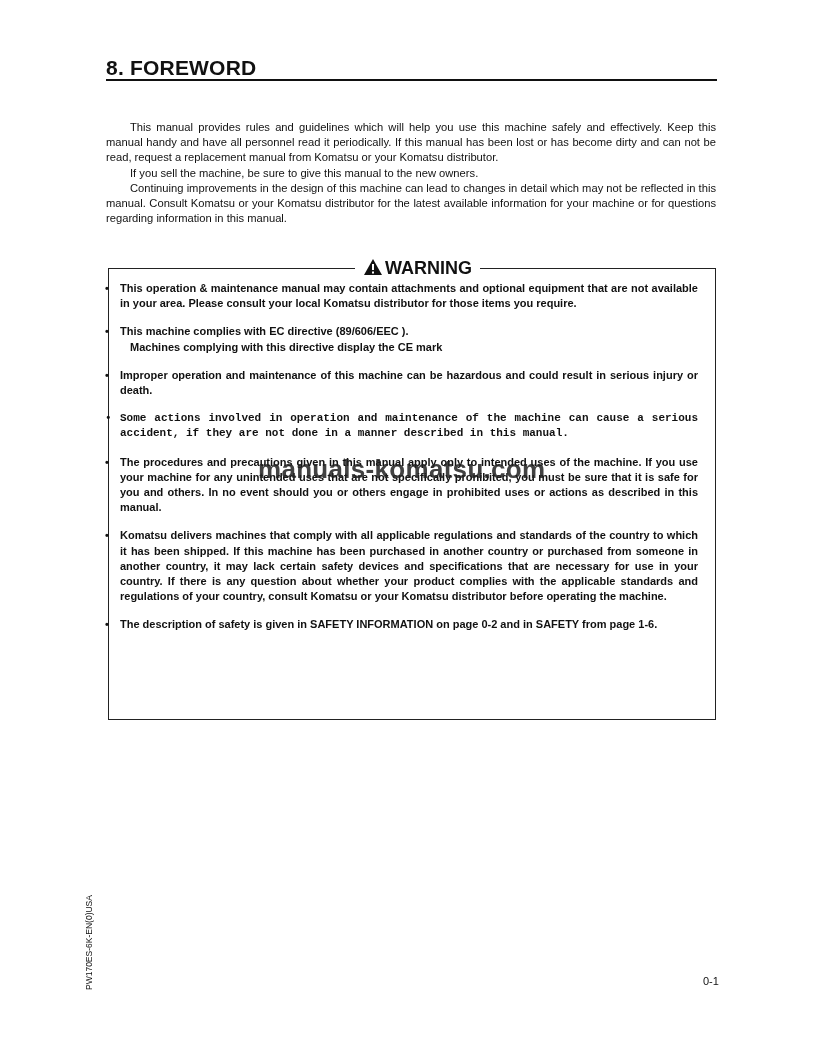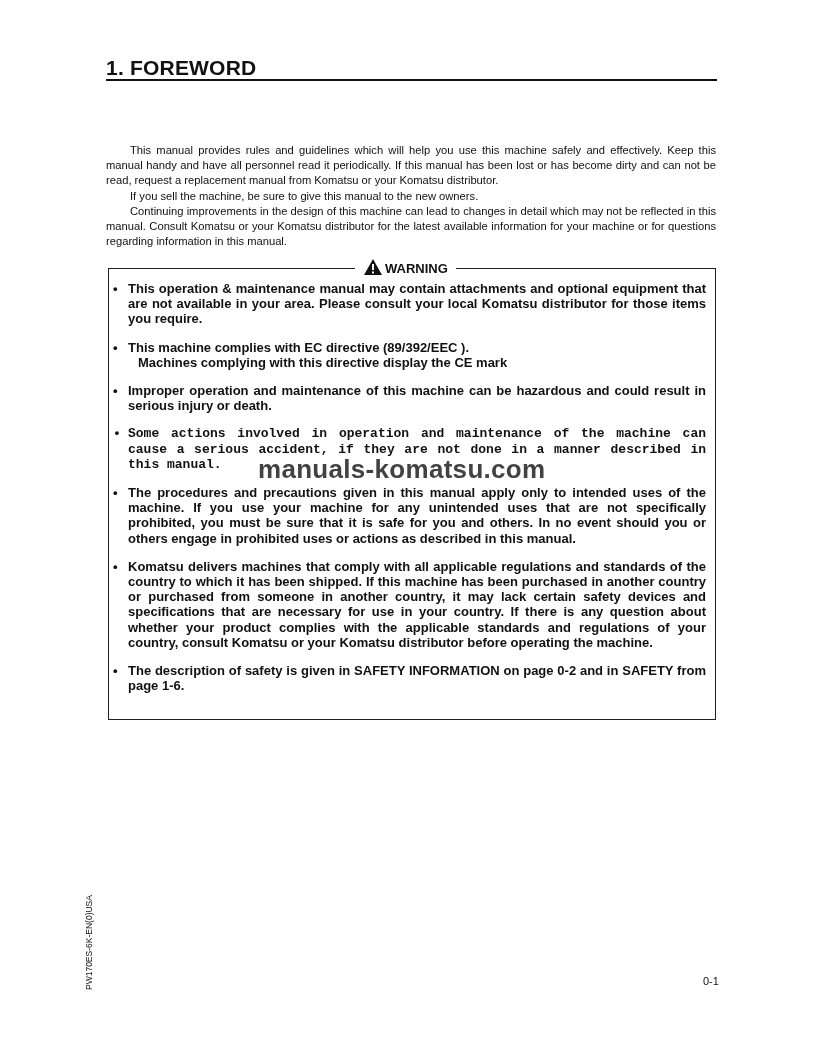--- a/index.html
+++ b/index.html
@@ -2,43 +2,43 @@
 <html><head>
 <meta charset="utf-8">
 <style>
   html, body { margin: 0; padding: 0; background: #ffffff; }
   body { width: 823px; height: 1056px; position: relative; overflow: hidden;
          font-family: "Liberation Sans", sans-serif; color: #111; }
   .title { position: absolute; left: 106px; top: 56px; font-size: 21px; font-weight: bold;
            letter-spacing: 0.2px; margin: 0; }
   .title-rule { position: absolute; left: 106px; top: 79px; width: 611px; height: 0;
                 border-top: 2px solid #111; }
-  .intro { position: absolute; left: 106px; top: 143px; width: 610px; font-size: 11.2px;
+  .intro { position: absolute; left: 106px; top: 120px; width: 610px; font-size: 11.2px;
            line-height: 15.2px; text-align: justify; }
   .intro p { margin: 0; text-indent: 24px; }
   .warn-box { position: absolute; left: 108px; top: 268px; width: 608px; height: 452px;
               border: 1px solid #222; box-sizing: border-box; }
   .warn-head { position: absolute; left: 355px; top: 258px; background: #fff; padding: 0 8px;
-               display: flex; align-items: flex-end; gap: 2px; font-weight: bold; font-size: 13px; }
+               display: flex; align-items: flex-start; gap: 2px; font-weight: bold; font-size: 18px; }
   .warn-head svg { display: block; }
-  .warn-list { position: absolute; left: 112px; top: 281px; width: 594px; margin: 0; padding: 0;
-               list-style: none; font-size: 13px; font-weight: bold; line-height: 15.2px; }
+  .warn-list { position: absolute; left: 104px; top: 281px; width: 594px; margin: 0; padding: 0;
+               list-style: none; font-size: 11px; font-weight: bold; line-height: 15.2px; }
   .warn-list li { position: relative; padding-left: 16px; text-align: justify; }
   .warn-list li::before { content: "•"; position: absolute; left: 1px; top: 0; font-weight: bold; }
   .warn-list li .sub { display: block; padding-left: 10px; }
   .watermark { position: absolute; left: 258px; top: 454px; font-size: 26px; color: #222;
                font-weight: bold; opacity: 0.85; letter-spacing: 0.3px; }
   .side-code { position: absolute; left: 84px; top: 990px; transform: rotate(-90deg);
                transform-origin: left top; font-size: 8.5px; white-space: nowrap; }
   .page-num { position: absolute; left: 703px; top: 975px; font-size: 11px; }
 </style>
 </head>
 <body>
 
-<h1 class="title">1. FOREWORD</h1>
+<h1 class="title">8. FOREWORD</h1>
 <div class="title-rule"></div>
 
 <div class="intro">
   <p>This manual provides rules and guidelines which will help you use this machine safely and effectively. Keep this manual handy and have all personnel read it periodically. If this manual has been lost or has become dirty and can not be read, request a replacement manual from Komatsu or your Komatsu distributor.</p>
   <p>If you sell the machine, be sure to give this manual to the new owners.</p>
   <p>Continuing improvements in the design of this machine can lead to changes in detail which may not be reflected in this manual. Consult Komatsu or your Komatsu distributor for the latest available information for your machine or for questions regarding information in this manual.</p>
 </div>
 
 <div class="warn-box"></div>
 <div class="warn-head">
@@ -47,21 +47,21 @@
       <polygon points="10,1 19,17 1,17" fill="#111"></polygon>
       <rect x="9" y="6" width="2" height="6" fill="#fff"></rect>
       <rect x="9" y="13.5" width="2" height="2" fill="#fff"></rect>
     </svg>
   </span>
   <span>WARNING</span>
 </div>
 
 <ul class="warn-list">
   <li style="margin-bottom:13px;"><span>This operation &amp; maintenance manual may contain attachments and optional equipment that are not available in your area. Please consult your local Komatsu distributor for those items you require.</span></li>
-  <li style="margin-bottom:13px;"><span>This machine complies with EC directive (89/392/EEC ).</span><span class="sub">Machines complying with this directive display the CE mark</span></li>
+  <li style="margin-bottom:13px;"><span>This machine complies with EC directive (89/606/EEC ).</span><span class="sub">Machines complying with this directive display the CE mark</span></li>
   <li style="margin-bottom:13px;"><span>Improper operation and maintenance of this machine can be hazardous and could result in serious injury or death.</span></li>
   <li style="margin-bottom:13px;font-family:Liberation Mono, monospace;"><span>Some actions involved in operation and maintenance of the machine can cause a serious accident, if they are not done in a manner described in this manual.</span></li>
   <li style="margin-bottom:13px;"><span>The procedures and precautions given in this manual apply only to intended uses of the machine. If you use your machine for any unintended uses that are not specifically prohibited, you must be sure that it is safe for you and others. In no event should you or others engage in prohibited uses or actions as described in this manual.</span></li>
   <li style="margin-bottom:13px;"><span>Komatsu delivers machines that comply with all applicable regulations and standards of the country to which it has been shipped. If this machine has been purchased in another country or purchased from someone in another country, it may lack certain safety devices and specifications that are necessary for use in your country. If there is any question about whether your product complies with the applicable standards and regulations of your country, consult Komatsu or your Komatsu distributor before operating the machine.</span></li>
   <li><span>The description of safety is given in SAFETY INFORMATION on page 0-2 and in SAFETY from page 1-6.</span></li>
 </ul>
 
 <div class="watermark">manuals-komatsu.com</div>
 
 <div class="side-code">PW170ES-6K-EN(0)USA</div>

